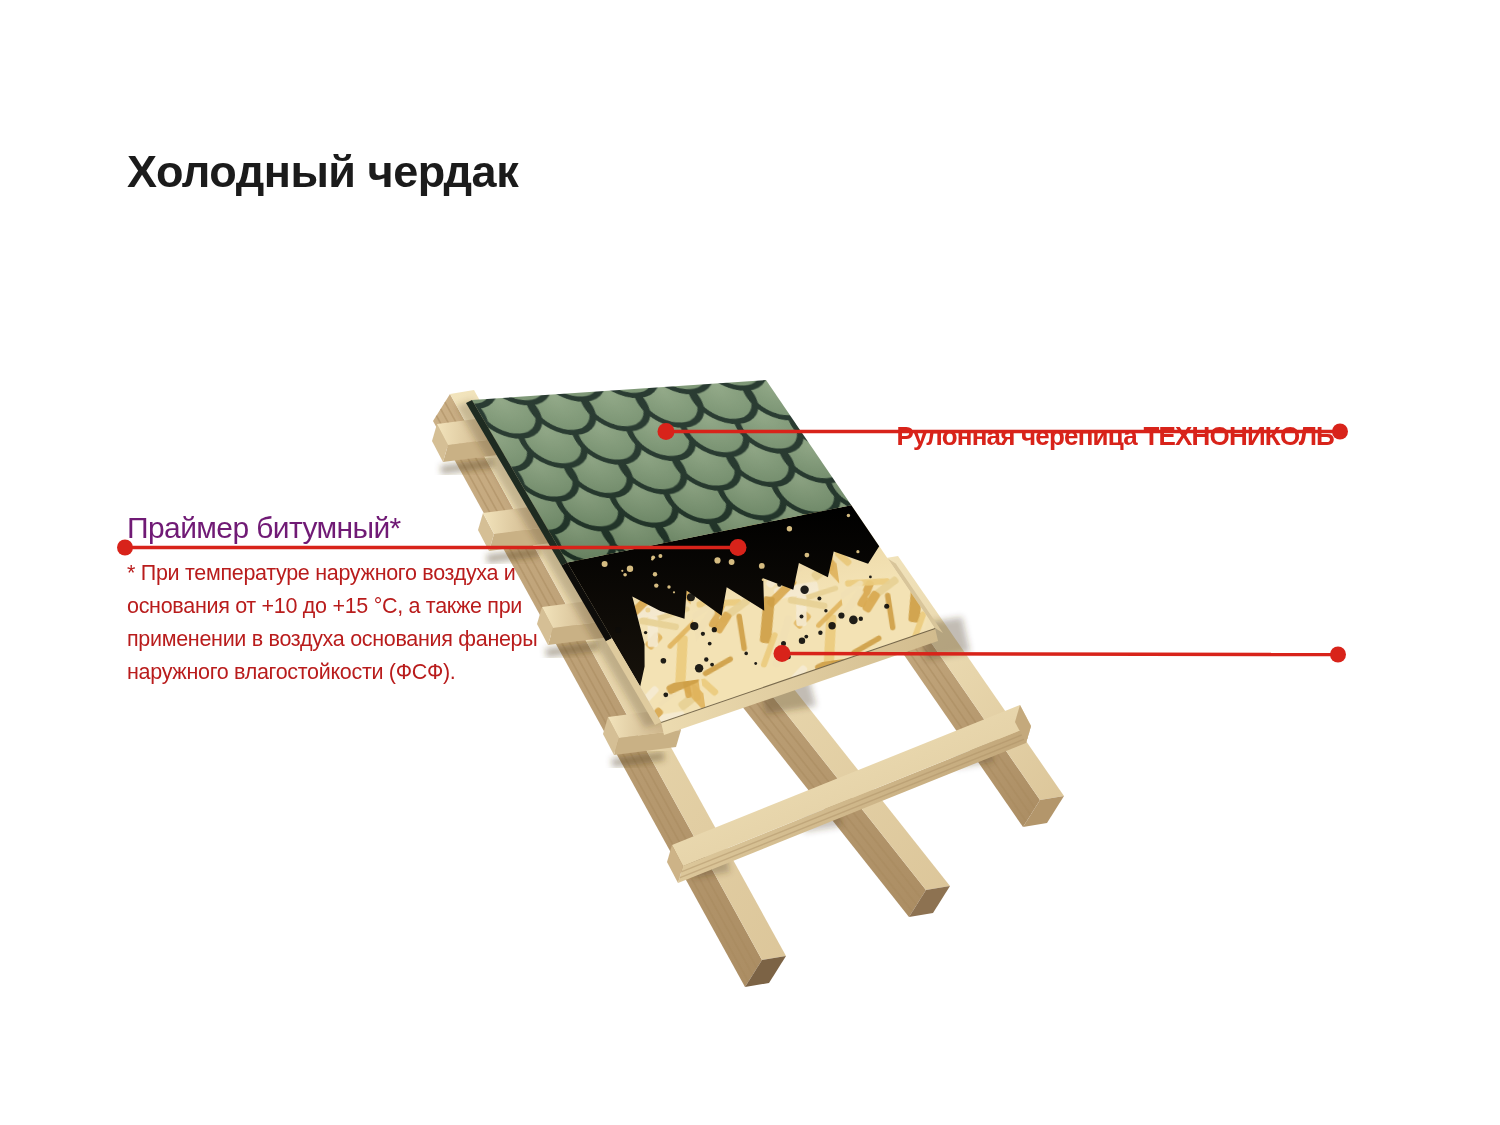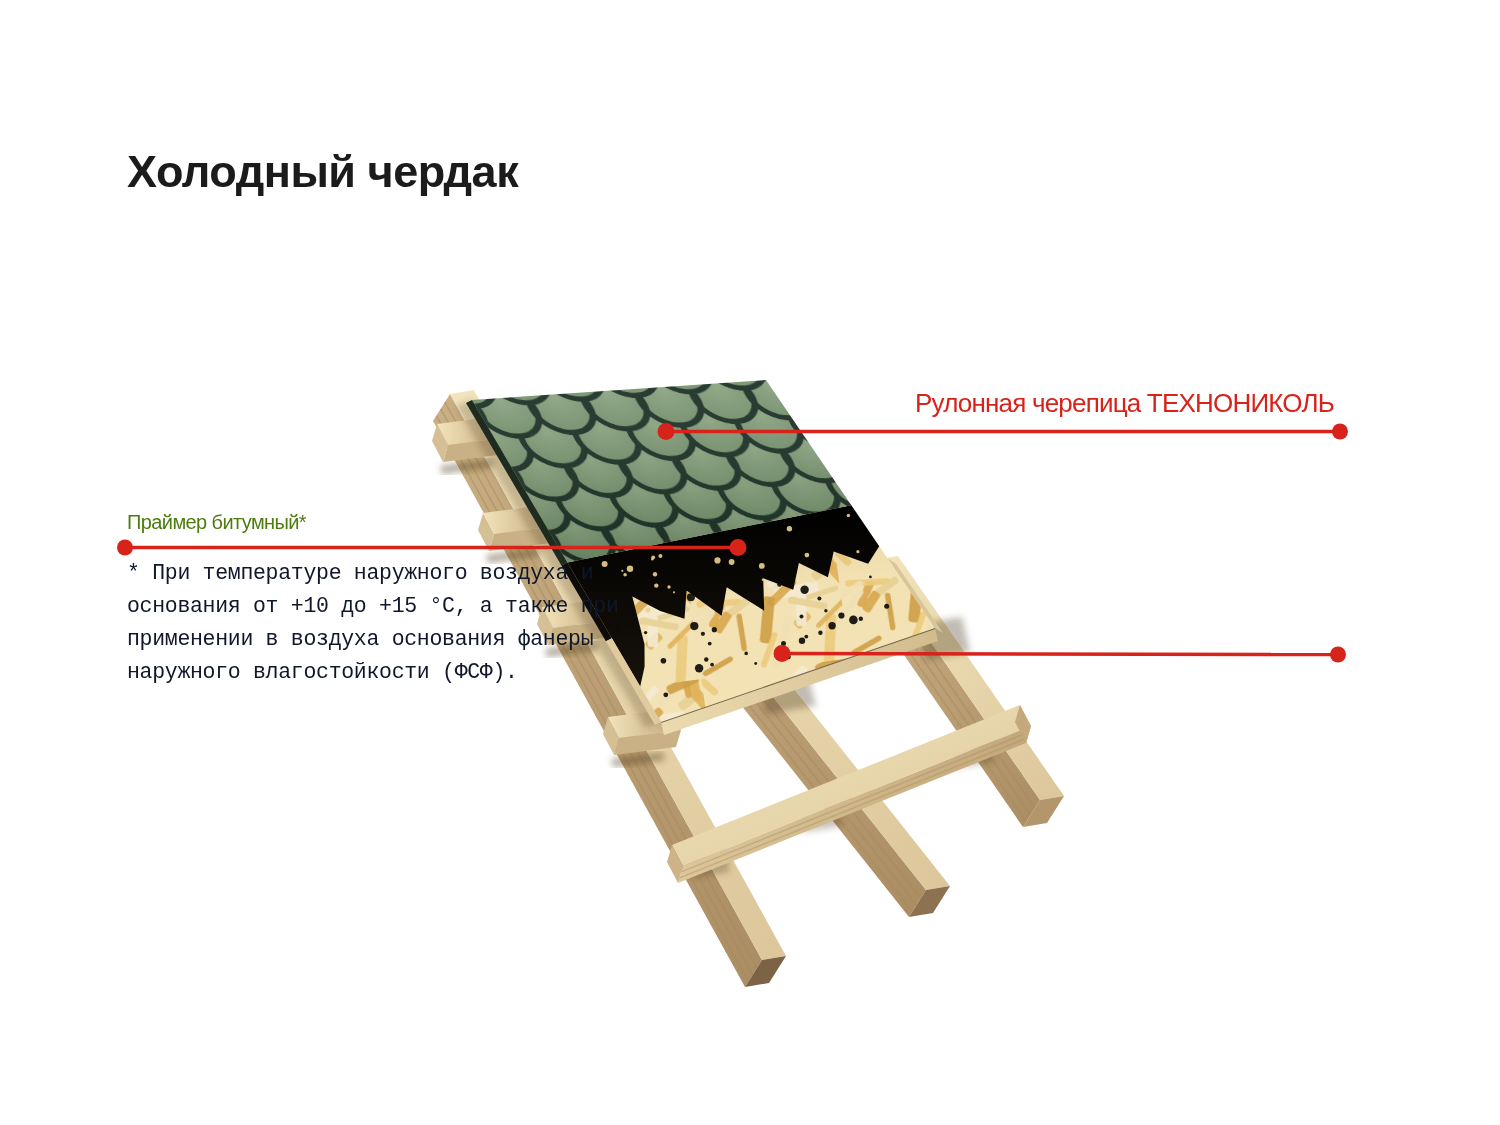--- a/index.html
+++ b/index.html
@@ -1,26 +1,26 @@
 <!DOCTYPE html>
 <html><head>
 <meta charset="utf-8">
 <style>
   html,body{margin:0;padding:0;background:#fff;}
   .stage{position:relative;width:1500px;height:1125px;background:#ffffff;overflow:hidden;
          font-family:"Liberation Sans","DejaVu Sans",sans-serif;color:#1b1b1b;border-radius:6px;}
   .stage svg{position:absolute;left:0;top:0;}
   .txt{position:absolute;white-space:nowrap;}
   .title{left:127px;top:146px;font-size:45px;font-weight:700;letter-spacing:-0.5px;color:#1b1b1b;}
-  .lbl{font-size:20px;letter-spacing:-0.6px;color:#4d7c0f;}
-  .lbl-shingles{right:166px;top:388px;font-size:26px;font-weight:400;letter-spacing:-0.8px;}
+  .lbl{font-size:30px;letter-spacing:-0.6px;color:#701a75;}
+  .lbl-shingles{right:166px;top:421px;font-size:26px;font-weight:700;letter-spacing:-0.8px;}
   .lbl-primer{left:127px;top:511px;}
   .lbl-deck{right:155px;top:617px;}
   .footnote{position:absolute;left:127px;top:557px;font-size:21.5px;letter-spacing:-0.3px;
-            line-height:33px;color:#0f172a;font-family:Liberation Mono, monospace;}
+            line-height:33px;color:#b91c1c;}
 </style>
 </head>
 <body>
 
 <div class="stage">
   <div id="illu">
       <svg width="1500" height="1125" viewBox="0 0 1500 1125" xmlns="http://www.w3.org/2000/svg">
 <defs>
   <radialGradient id="gs" cx="0.5" cy="0.28" r="0.85">
     <stop offset="0" stop-color="#8ca481"></stop>

